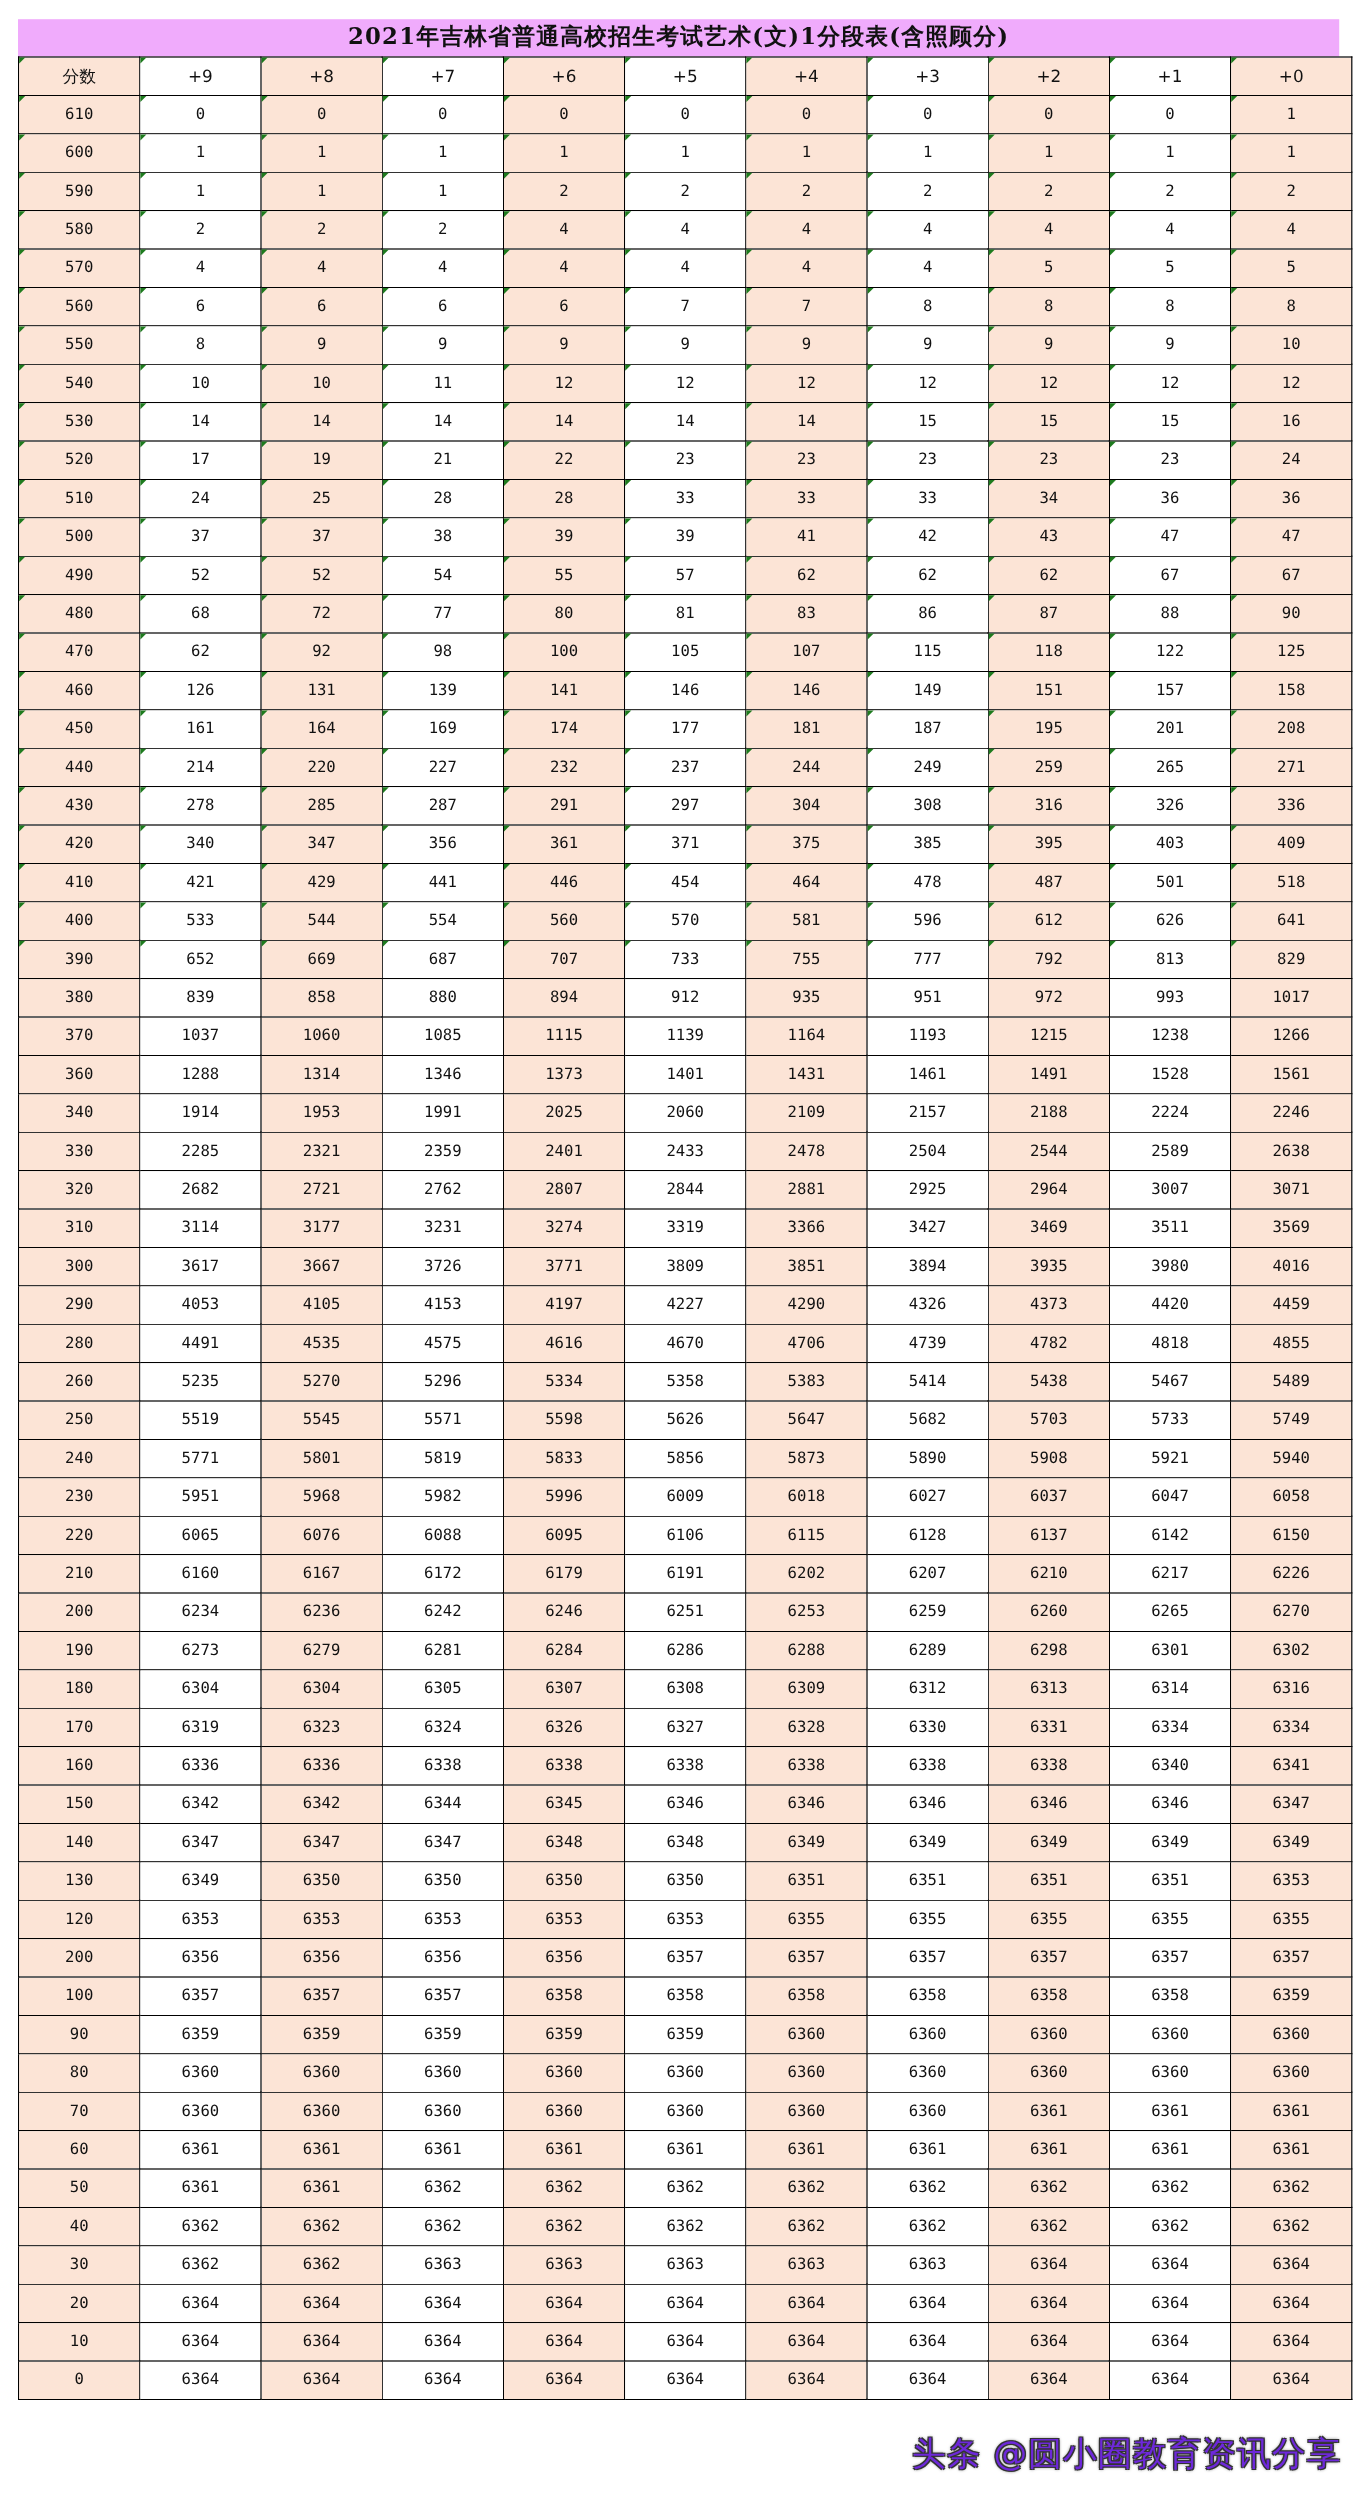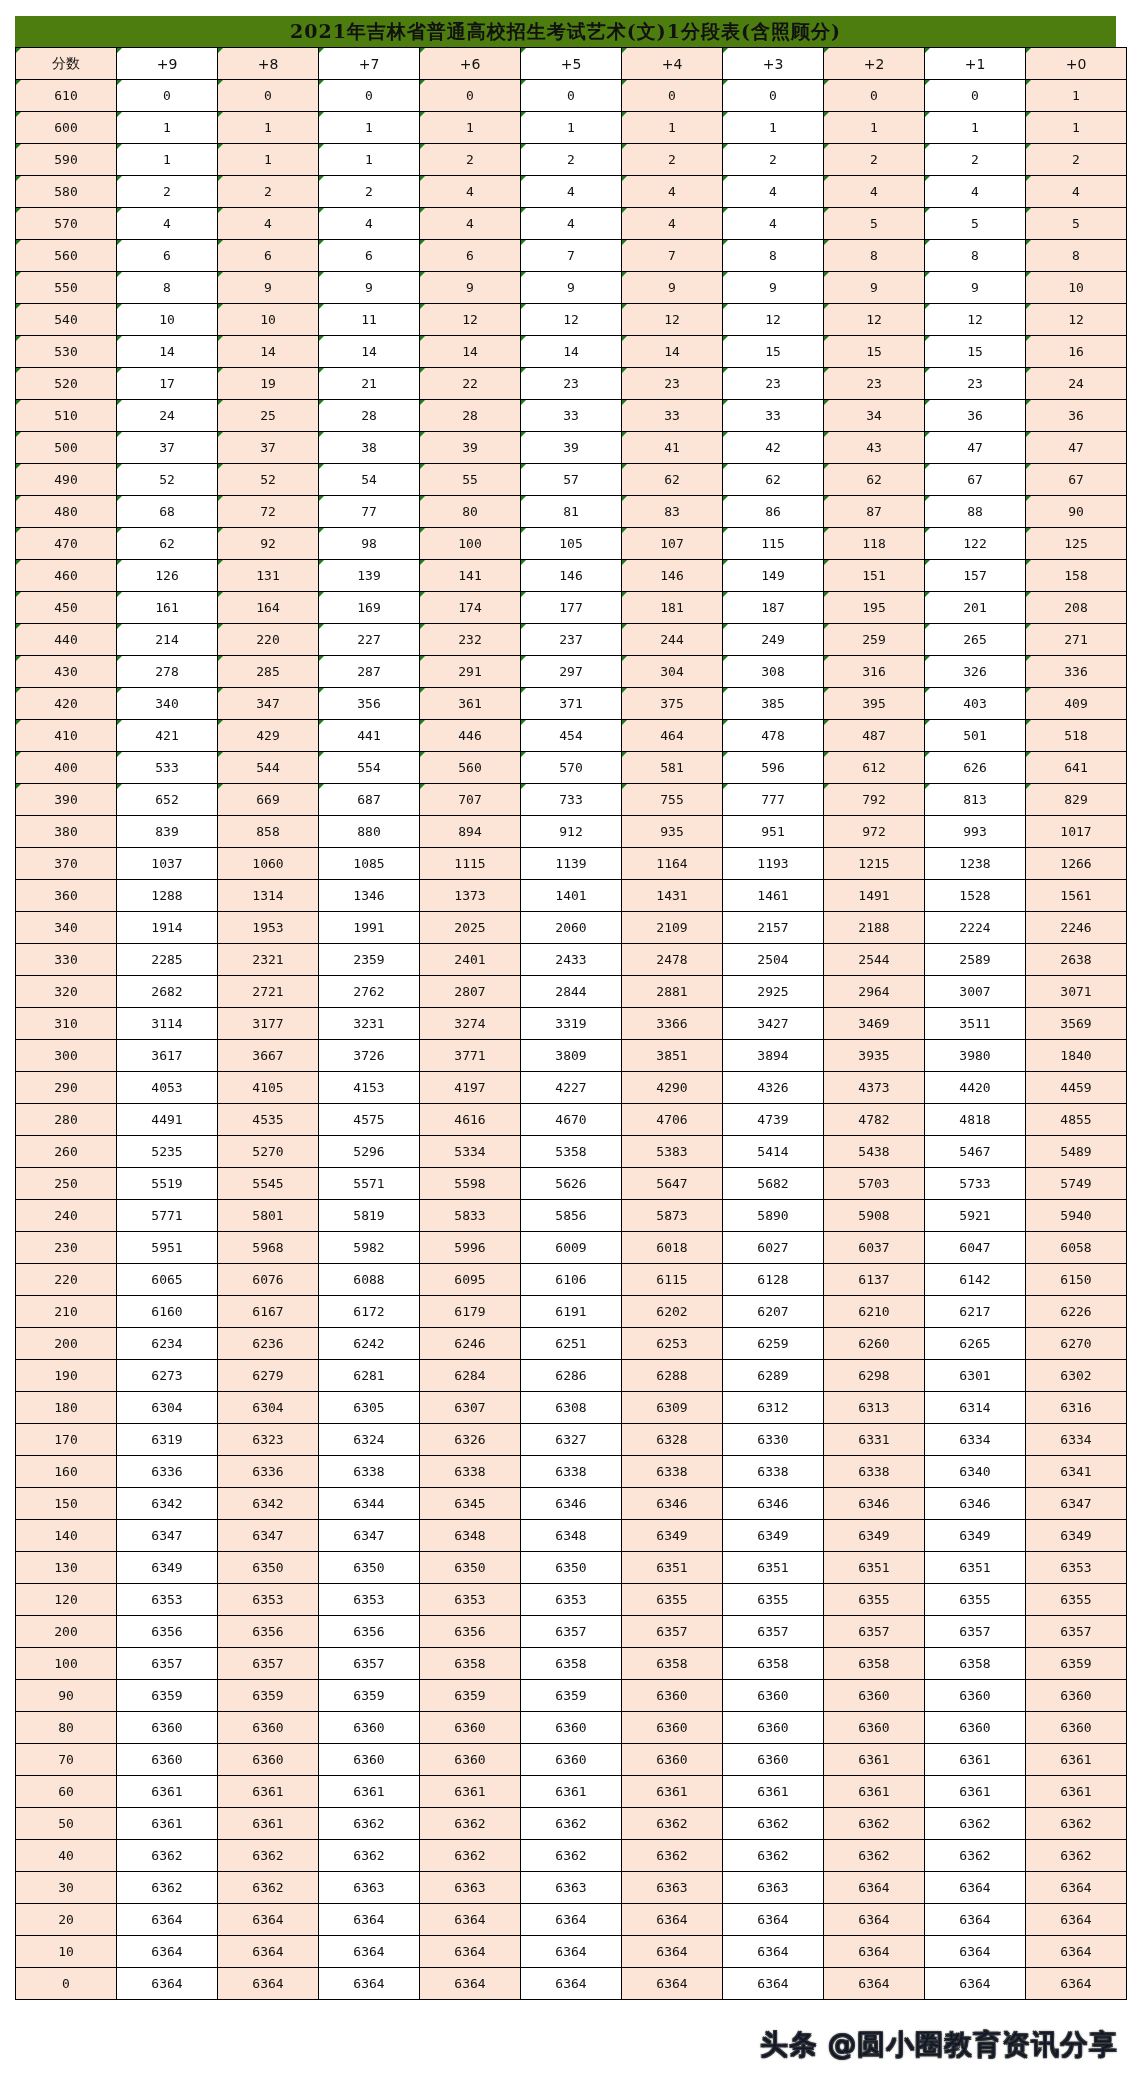--- a/index.html
+++ b/index.html
@@ -1,19 +1,19 @@
 <!DOCTYPE html>
 <html><head>
 <meta charset="utf-8">
 <style>
   html, body { margin: 0; padding: 0; background: #ffffff; }
   body { width: 1131px; height: 2079px; position: relative; overflow: hidden; }
   .sheet { position: absolute; left: 15px; top: 16px; width: 1101px; }
   .title {
-    height: 31px; background: #4d7c0f; text-align: center;
+    height: 31px; background: #f0abfc; text-align: center;
     font-family: "DejaVu Serif", "Liberation Serif", serif;
     font-weight: bold; font-size: 19px; line-height: 31px; color: #111;
     letter-spacing: 1px;
   }
   table { border-collapse: collapse; table-layout: fixed; width: 1101px; }
   td, th {
     width: 100px; height: 31px; border: 1px solid #000; padding: 0;
     text-align: center; vertical-align: middle;
     font-family: "DejaVu Sans Mono", "Liberation Mono", monospace;
     font-size: 13px; color: #111; position: relative;
@@ -22,21 +22,21 @@
   .peach { background: #FCE4D6; }
   .white { background: #FFFFFF; }
   .tri::before {
     content: ""; position: absolute; left: 0; top: 0;
     width: 0; height: 0;
     border-top: 5px solid #1E7B1E; border-right: 5px solid transparent;
   }
   .watermark {
     position: absolute; left: 760px; top: 2026px;
     font-family: "DejaVu Sans", "Liberation Sans", sans-serif;
-    font-size: 28px; color: #0f172a; letter-spacing: 1px;
+    font-size: 28px; color: #6d28d9; letter-spacing: 1px;
     text-shadow: -1px -1px 0 #333, 1px -1px 0 #333, -1px 1px 0 #333, 1px 1px 0 #333, 0 0 3px #000;
     white-space: nowrap;
   }
 </style>
 </head>
 <body>
 
 <div class="sheet">
   <div class="title">2021年吉林省普通高校招生考试艺术(文)1分段表(含照顾分)</div>
   <table>
@@ -450,21 +450,21 @@
           <td class="peach">300</td>
           <td class="white">3617</td>
           <td class="peach">3667</td>
           <td class="white">3726</td>
           <td class="peach">3771</td>
           <td class="white">3809</td>
           <td class="peach">3851</td>
           <td class="white">3894</td>
           <td class="peach">3935</td>
           <td class="white">3980</td>
-          <td class="peach">1840</td>
+          <td class="peach">4016</td>
         </tr>
         <tr>
           <td class="peach">290</td>
           <td class="white">4053</td>
           <td class="peach">4105</td>
           <td class="white">4153</td>
           <td class="peach">4197</td>
           <td class="white">4227</td>
           <td class="peach">4290</td>
           <td class="white">4326</td>

